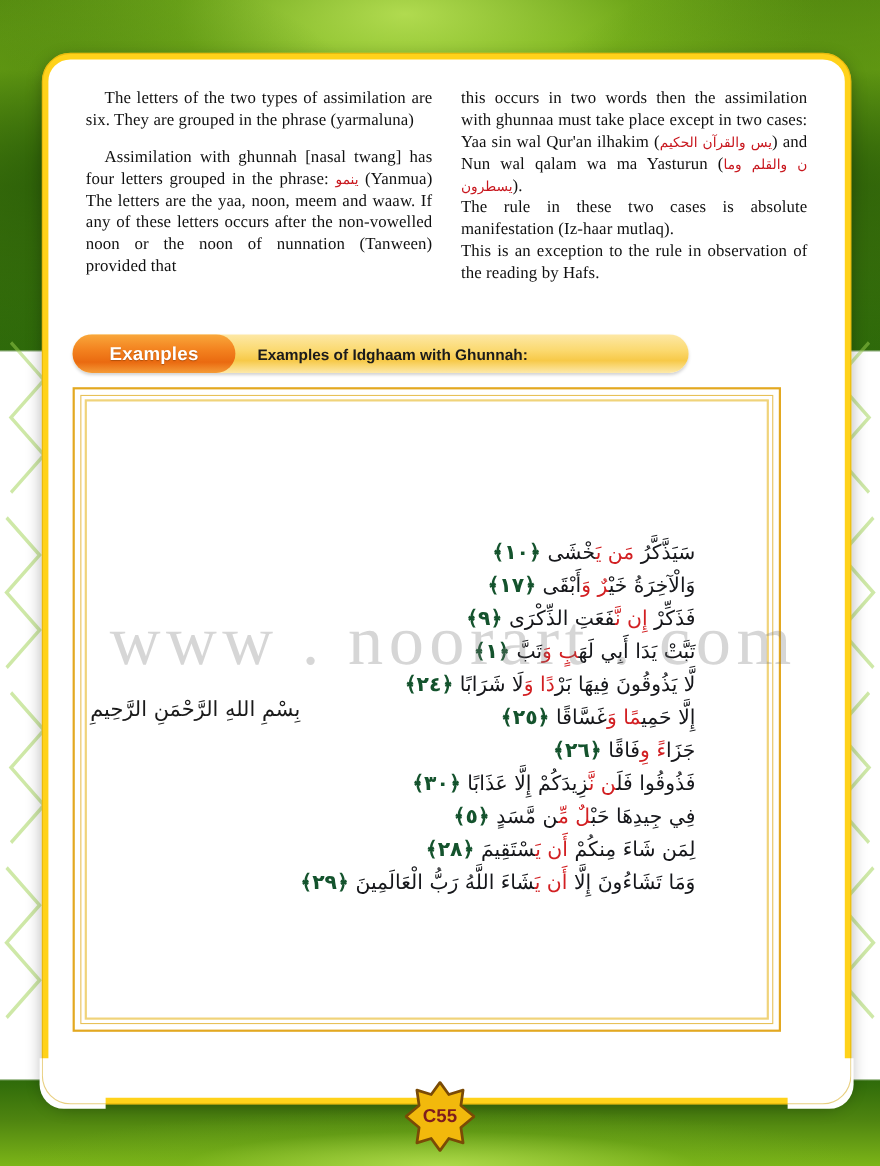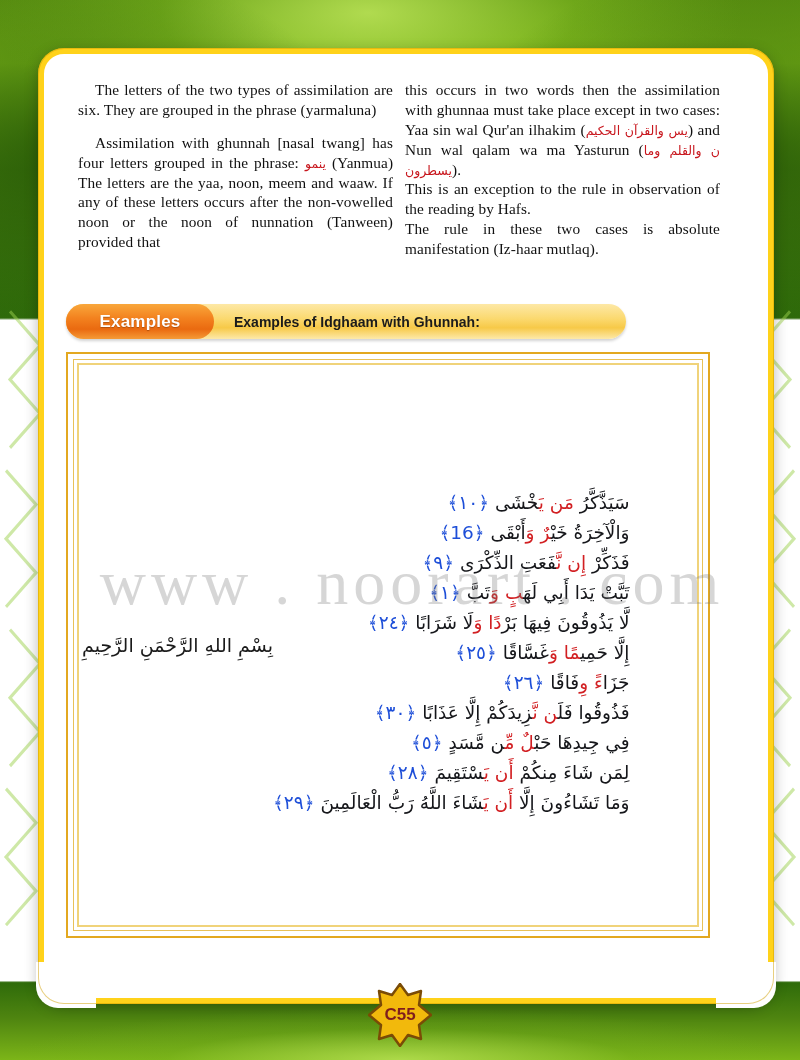--- a/index.html
+++ b/index.html
@@ -37,21 +37,21 @@
   }
   .page-card::after{content:"";position:absolute;inset:-6px;border-radius:26px;
     box-shadow:inset 0 0 0 1px rgba(210,160,0,.5);pointer-events:none;}
   
   .notch{position:absolute;background:#ffffff;}
   .notch.bl{left:-8px;bottom:-10px;width:60px;height:46px;border-bottom-left-radius:22px;}
   .notch.br{right:-8px;bottom:-10px;width:60px;height:46px;border-bottom-right-radius:22px;}
 
   
   .columns{position:absolute;left:34px;top:26px;width:656px;
-    display:flex;gap:12px;}
+    display:flex;gap:26px;}
   .col{width:315px;}
   .col p{margin:0 0 0 0;font-size:15.3px;line-height:1.30;color:#101010;
     text-align:justify;text-align-last:left;letter-spacing:.1px;}
   .col p.indent{text-indent:17px;}
   .gap{height:13px;}
   .ar{font-family:"DejaVu Sans","Liberation Sans",sans-serif;color:#c8161d;
     font-size:12.5px;direction:rtl;unicode-bidi:isolate;}
 
   
   .examples-bar{position:absolute;left:22px;top:250px;width:560px;height:35px;
@@ -75,21 +75,21 @@
     border:2px solid #e3a820;background:#ffffff;}
   .verses-frame::before{content:"";position:absolute;inset:5px;border:1px solid #e8c158;}
   .verses-frame::after{content:"";position:absolute;inset:9px;border:2px solid #f0d37a;}
   .verses-inner{position:absolute;inset:14px;display:flex;flex-direction:row;align-items:center;
     padding-top:16px;}
   .basmala{font-family:"DejaVu Sans","Liberation Sans",sans-serif;font-size:19px;color:#1a1a1a;
     direction:rtl;margin-bottom:16px;}
   .verse{font-family:"DejaVu Sans","Liberation Sans",sans-serif;font-size:18.5px;color:#15161a;
     direction:rtl;line-height:1.62;white-space:nowrap;}
   .verse .hl{color:#d21f22;}
-  .verse .num{color:#1d4ed8;letter-spacing:1px;}
+  .verse .num{color:#14532d;letter-spacing:1px;font-weight:bold;}
 
   
   .watermark{position:absolute;left:12px;right:0;top:492px;text-align:center;
     font-family:"Liberation Serif",serif;font-size:64px;letter-spacing:5px;
     color:rgba(120,120,120,.30);pointer-events:none;user-select:none;}
 
   
   .page-badge{position:absolute;left:50%;transform:translateX(-50%);top:983px;width:64px;height:64px;}
   .page-badge svg{position:absolute;inset:0;width:64px;height:64px;}
   .page-badge .num{position:absolute;inset:0;display:flex;align-items:center;justify-content:center;
@@ -142,37 +142,37 @@
     <div class="col">
       <p class="indent">The letters of the two types of assimilation are six. They are grouped in the phrase (yarmaluna)</p>
       <div class="gap"></div>
       <p class="indent"><span>Assimilation with ghunnah [nasal twang] has four letters grouped in the phrase:</span>
         <span class="ar">ينمو</span>
         <span>(Yanmua) The letters are the yaa, noon, meem and waaw. If any of these letters occurs after the non-vowelled noon or the noon of nunnation (Tanween) provided that</span></p>
     </div>
 
     <div class="col">
       <p><span>this occurs in two words then the assimilation with ghunnaa must take place except in two cases: Yaa sin wal Qur'an ilhakim (</span><span class="ar">يس والقرآن الحكيم</span><span>) and Nun wal qalam wa ma Yasturun (</span><span class="ar">ن والقلم وما يسطرون</span><span>).</span></p>
+      <p>The rule in these two cases is absolute manifestation (Iz-haar mutlaq).</p>
       <p>This is an exception to the rule in observation of the reading by Hafs.</p>
-      <p>The rule in these two cases is absolute manifestation (Iz-haar mutlaq).</p>
     </div>
 
   </div>
 
   <div class="examples-bar">
     <div class="examples-pill">Examples</div>
     <div class="examples-title">Examples of Idghaam with Ghunnah:</div>
   </div>
 
   <div class="verses-frame">
     <div class="verses-inner">
       <div class="basmala">بِسْمِ اللهِ الرَّحْمَنِ الرَّحِيمِ</div>
       <div id="verse-list">
           <div class="verse"><span>سَيَذَّكَّرُ </span><span class="hl">مَن يَ</span><span>خْشَى </span><span class="num">﴿١٠﴾</span></div>
-          <div class="verse"><span>وَالْآخِرَةُ خَيْ</span><span class="hl">رٌ وَ</span><span>أَبْقَى </span><span class="num">﴿16﴾</span></div>
+          <div class="verse"><span>وَالْآخِرَةُ خَيْ</span><span class="hl">رٌ وَ</span><span>أَبْقَى </span><span class="num">﴿١٧﴾</span></div>
           <div class="verse"><span>فَذَكِّرْ </span><span class="hl">إِن نَّ</span><span>فَعَتِ الذِّكْرَى </span><span class="num">﴿٩﴾</span></div>
           <div class="verse"><span>تَبَّتْ يَدَا أَبِي لَهَ</span><span class="hl">بٍ وَ</span><span>تَبَّ </span><span class="num">﴿١﴾</span></div>
           <div class="verse"><span>لَّا يَذُوقُونَ فِيهَا بَرْ</span><span class="hl">دًا وَ</span><span>لَا شَرَابًا </span><span class="num">﴿٢٤﴾</span></div>
           <div class="verse"><span>إِلَّا حَمِي</span><span class="hl">مًا وَ</span><span>غَسَّاقًا </span><span class="num">﴿٢٥﴾</span></div>
           <div class="verse"><span>جَزَا</span><span class="hl">ءً وِ</span><span>فَاقًا </span><span class="num">﴿٢٦﴾</span></div>
           <div class="verse"><span>فَذُوقُوا فَلَ</span><span class="hl">ن نَّ</span><span>زِيدَكُمْ إِلَّا عَذَابًا </span><span class="num">﴿٣٠﴾</span></div>
           <div class="verse"><span>فِي جِيدِهَا حَبْ</span><span class="hl">لٌ مِّ</span><span>ن مَّسَدٍ </span><span class="num">﴿٥﴾</span></div>
           <div class="verse"><span>لِمَن شَاءَ مِنكُمْ </span><span class="hl">أَن يَ</span><span>سْتَقِيمَ </span><span class="num">﴿٢٨﴾</span></div>
           <div class="verse"><span>وَمَا تَشَاءُونَ إِلَّا </span><span class="hl">أَن يَ</span><span>شَاءَ اللَّهُ رَبُّ الْعَالَمِينَ </span><span class="num">﴿٢٩﴾</span></div>
         </div>

